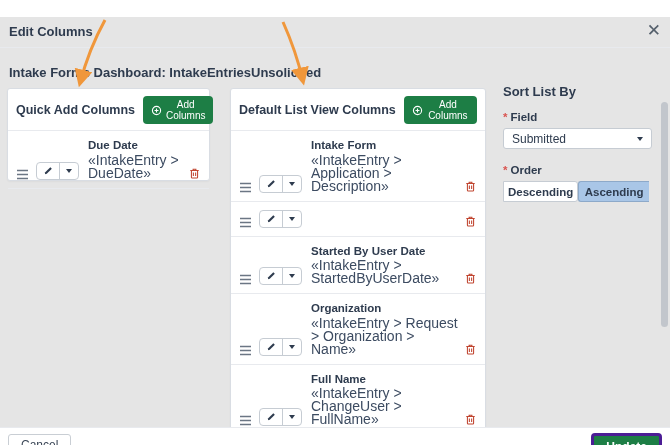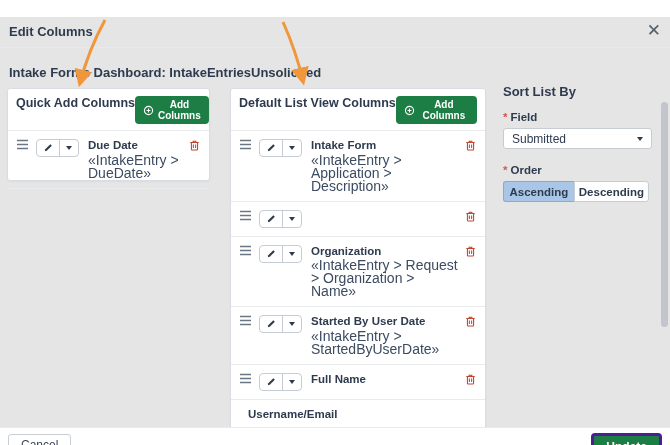--- a/index.html
+++ b/index.html
@@ -12,29 +12,29 @@
   .dlg-title { position:absolute; left:9px; top:7px; font-size:13px; font-weight:700; color:#2e3b4e; }
   .dlg-close { position:absolute; right:9px; top:4px; font-size:17px; color:#55606c; cursor:pointer; line-height:20px; }
 
   
   .dlg-body { position:absolute; top:31px; left:0; right:0; height:379px; overflow:hidden; }
   .dash-title { position:absolute; left:9px; top:17px; font-size:13px; font-weight:700; color:#2e3b4e; }
 
   .panel { position:absolute; background:#fff; border:1px solid #d9dde3; border-radius:3px; box-shadow:0 1px 2px rgba(0,0,0,.04); }
   .panel-quick { left:7px; top:40px; width:203px; height:93px; }
   .panel-default { left:230px; top:40px; width:256px; height:400px; }
-  .panel-head { display:flex; gap:0; padding:7px 8px 6px 8px; border-bottom:1px solid #e8eaee; }
+  .panel-head { display:flex; align-items:center; gap:8px; padding:7px 8px 6px 8px; border-bottom:1px solid #e8eaee; }
   .panel-title { font-size:12.5px; font-weight:700; color:#2e3b4e; white-space:nowrap; }
 
   .btn-add { display:inline-flex; align-items:center; gap:4px; background:#1d7e45; color:#fff;
-             border:none; border-radius:4px; font-size:10px; font-weight:700; padding:3px 8px; cursor:pointer;
+             border:none; border-radius:4px; font-size:10px; font-weight:400; padding:3px 8px; cursor:pointer;
              font-family:inherit; }
   .btn-add svg { display:block; }
 
-  .col-row { display:flex; align-items:flex-start; padding:8px 8px; border-bottom:1px solid #e8eaee; }
+  .col-row { display:flex; align-items:flex-end; padding:8px 8px; border-bottom:1px solid #e8eaee; }
   .drag { width:13px; margin-right:7px; flex:0 0 auto; cursor:grab; display:flex; }
   .editgroup { display:flex; align-items:stretch; border:1px solid #c6ccd3; border-radius:4px; overflow:hidden; background:#fff; flex:0 0 auto; cursor:pointer; }
   .editgroup .seg { display:flex; align-items:center; justify-content:center; padding:3px 6px; }
   .editgroup .seg + .seg { border-left:1px solid #c6ccd3; }
   .caret-down { width:0; height:0; border-left:3.5px solid transparent; border-right:3.5px solid transparent; border-top:4.5px solid #2e3b4e; }
   .row-text { flex:1 1 auto; padding-left:9px; padding-right:4px; min-width:0; }
   .row-label { font-size:11.5px; font-weight:600; color:#2e3b4e; line-height:13.5px; }
   .row-path { font-size:14px; color:#3c4b61; line-height:13px; margin-top:1px; }
   .trash { flex:0 0 auto; margin-left:auto; cursor:pointer; display:flex; }
 
@@ -200,20 +200,49 @@
           <span class="seg">
               <svg width="10" height="10" viewBox="0 0 16 16" fill="#2e3b4e">
                 <path d="M11.7 1.9l2.4 2.4-8.1 8.1-3 .6.6-3z"></path>
               </svg>
             </span>
           <span class="seg">
               <span class="caret-down"></span>
             </span>
         </span>
         <span class="row-text">
+          <div class="row-label">Started By User Date</div>
+          <div class="row-path">«IntakeEntry &gt; StartedByUserDate»</div>
+        </span>
+        <span class="trash">
+            <svg width="13" height="13" viewBox="0 0 16 16" fill="none" stroke="#c0442f" stroke-width="1.3">
+              <path d="M2.8 4.3h10.4M6.3 4.3V2.8h3.4v1.5"></path>
+              <rect x="4.2" y="4.3" width="7.6" height="9.2" rx="1"></rect>
+              <path d="M6.6 6.8v4.4M9.4 6.8v4.4"></path>
+            </svg>
+          </span>
+      </div>
+
+      <div class="col-row">
+        <span class="drag">
+            <svg width="13" height="11" viewBox="0 0 13 11" stroke="#6b7684" stroke-width="1.4">
+              <path d="M1 1.5h11M1 5.5h11M1 9.5h11"></path>
+            </svg>
+          </span>
+        <span class="editgroup">
+          <span class="seg">
+              <svg width="10" height="10" viewBox="0 0 16 16" fill="#2e3b4e">
+                <path d="M11.7 1.9l2.4 2.4-8.1 8.1-3 .6.6-3z"></path>
+              </svg>
+            </span>
+          <span class="seg">
+              <span class="caret-down"></span>
+            </span>
+        </span>
+        <span class="row-text">
           <div class="row-label">Organization</div>
           <div class="row-path">«IntakeEntry &gt; Request &gt; Organization &gt; Name»</div>
         </span>
         <span class="trash">
             <svg width="13" height="13" viewBox="0 0 16 16" fill="none" stroke="#c0442f" stroke-width="1.3">
               <path d="M2.8 4.3h10.4M6.3 4.3V2.8h3.4v1.5"></path>
               <rect x="4.2" y="4.3" width="7.6" height="9.2" rx="1"></rect>
               <path d="M6.6 6.8v4.4M9.4 6.8v4.4"></path>
             </svg>
           </span>
@@ -229,50 +258,22 @@
           <span class="seg">
               <svg width="10" height="10" viewBox="0 0 16 16" fill="#2e3b4e">
                 <path d="M11.7 1.9l2.4 2.4-8.1 8.1-3 .6.6-3z"></path>
               </svg>
             </span>
           <span class="seg">
               <span class="caret-down"></span>
             </span>
         </span>
         <span class="row-text">
-          <div class="row-label">Started By User Date</div>
-          <div class="row-path">«IntakeEntry &gt; StartedByUserDate»</div>
-        </span>
-        <span class="trash">
-            <svg width="13" height="13" viewBox="0 0 16 16" fill="none" stroke="#c0442f" stroke-width="1.3">
-              <path d="M2.8 4.3h10.4M6.3 4.3V2.8h3.4v1.5"></path>
-              <rect x="4.2" y="4.3" width="7.6" height="9.2" rx="1"></rect>
-              <path d="M6.6 6.8v4.4M9.4 6.8v4.4"></path>
-            </svg>
-          </span>
-      </div>
-
-      <div class="col-row">
-        <span class="drag">
-            <svg width="13" height="11" viewBox="0 0 13 11" stroke="#6b7684" stroke-width="1.4">
-              <path d="M1 1.5h11M1 5.5h11M1 9.5h11"></path>
-            </svg>
-          </span>
-        <span class="editgroup">
-          <span class="seg">
-              <svg width="10" height="10" viewBox="0 0 16 16" fill="#2e3b4e">
-                <path d="M11.7 1.9l2.4 2.4-8.1 8.1-3 .6.6-3z"></path>
-              </svg>
-            </span>
-          <span class="seg">
-              <span class="caret-down"></span>
-            </span>
-        </span>
-        <span class="row-text">
           <div class="row-label">Full Name</div>
+          <div class="row-path">«IntakeEntry &gt; ChangeUser &gt; FullName»</div>
         </span>
         <span class="trash">
             <svg width="13" height="13" viewBox="0 0 16 16" fill="none" stroke="#c0442f" stroke-width="1.3">
               <path d="M2.8 4.3h10.4M6.3 4.3V2.8h3.4v1.5"></path>
               <rect x="4.2" y="4.3" width="7.6" height="9.2" rx="1"></rect>
               <path d="M6.6 6.8v4.4M9.4 6.8v4.4"></path>
             </svg>
           </span>
       </div>
 
@@ -288,22 +289,22 @@
 
     <div class="sort-col">
       <div class="sort-title">Sort List By</div>
       <div class="field-label"><span class="req">*</span><span>Field</span></div>
       <div class="select">
         <span>Submitted</span>
         <span class="caret-down"></span>
       </div>
       <div class="field-label"><span class="req">*</span><span>Order</span></div>
       <div class="segmented">
+        <button class="seg-btn last">Descending</button>
         <button class="seg-btn first selected">Ascending</button>
-        <button class="seg-btn last">Descending</button>
       </div>
     </div>
 
     <div class="scroll-thumb"></div>
   </div>
 
   <div class="dlg-footer">
     <button class="btn-cancel">Cancel</button>
     <button class="btn-update">Update</button>
   </div>

